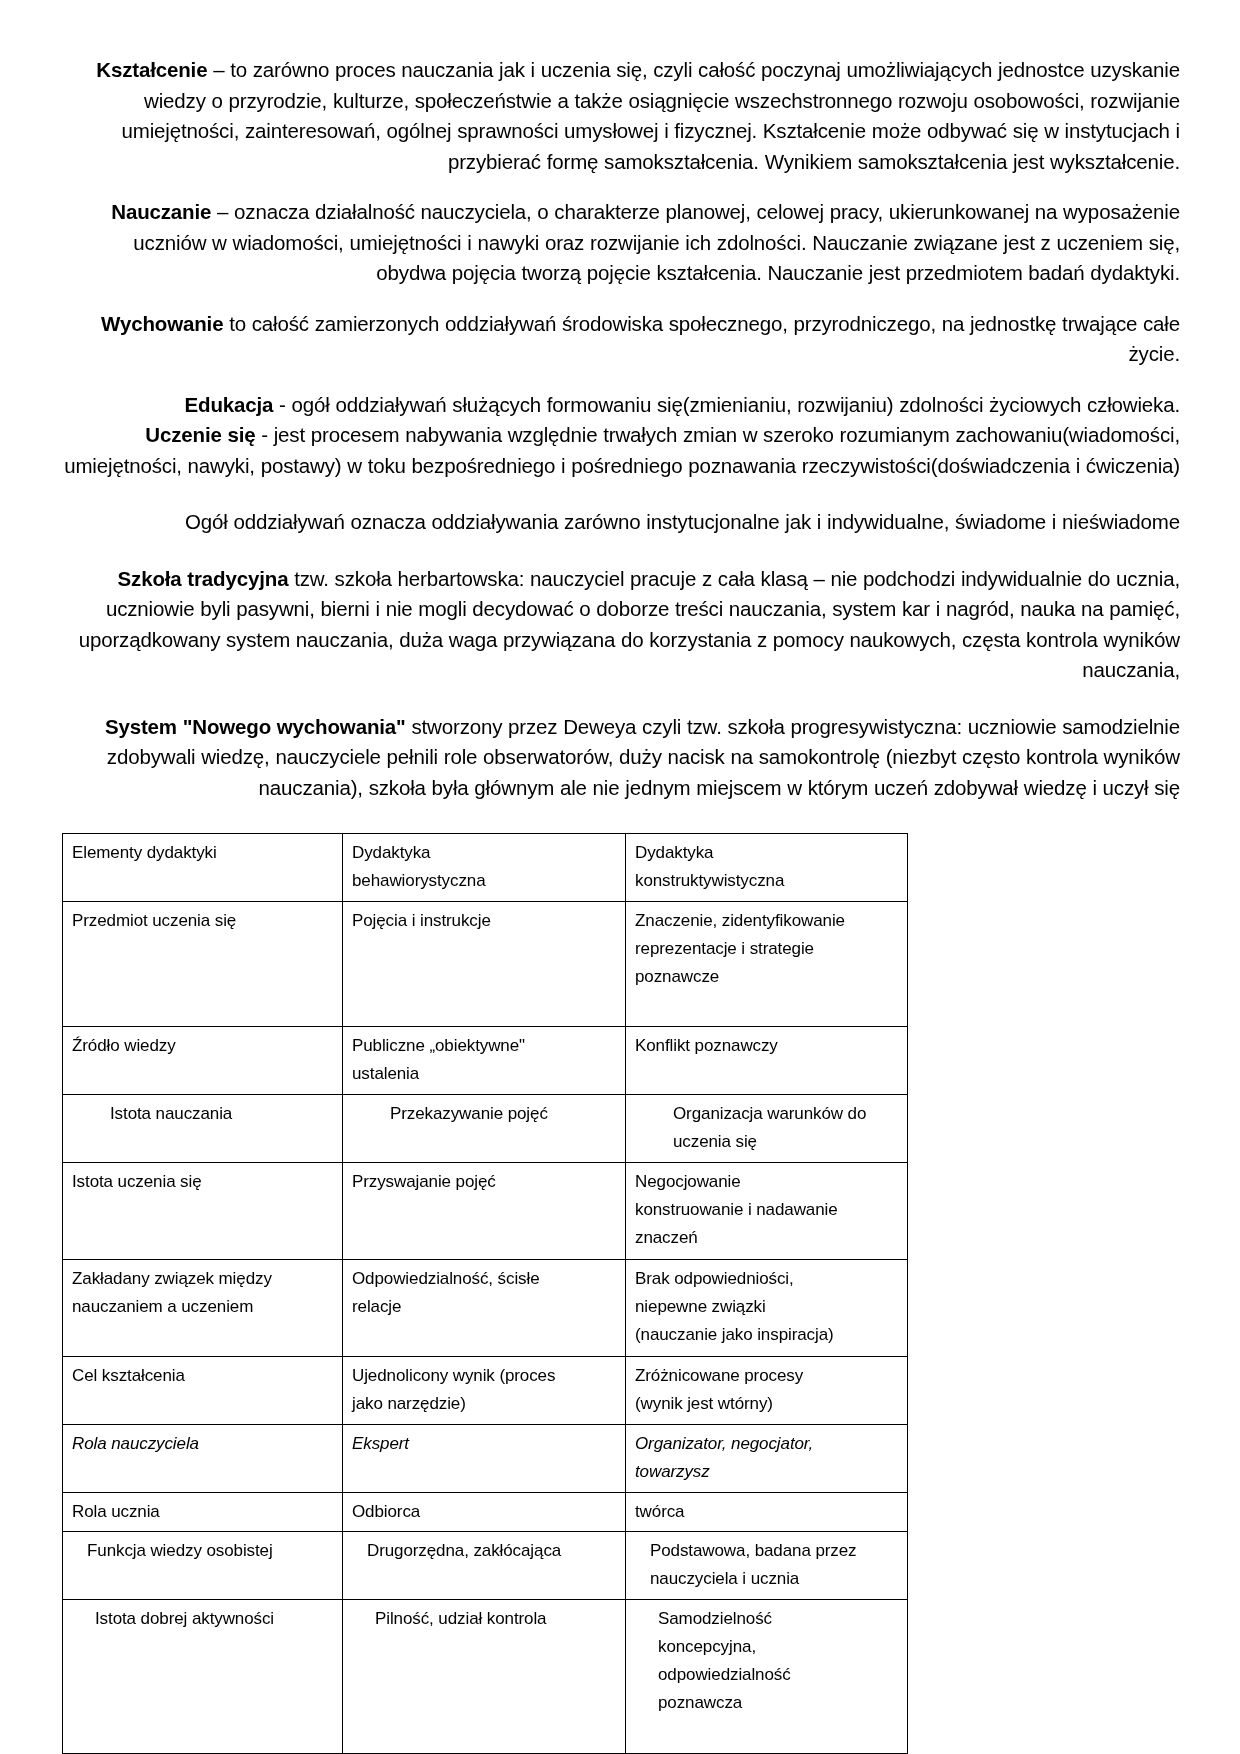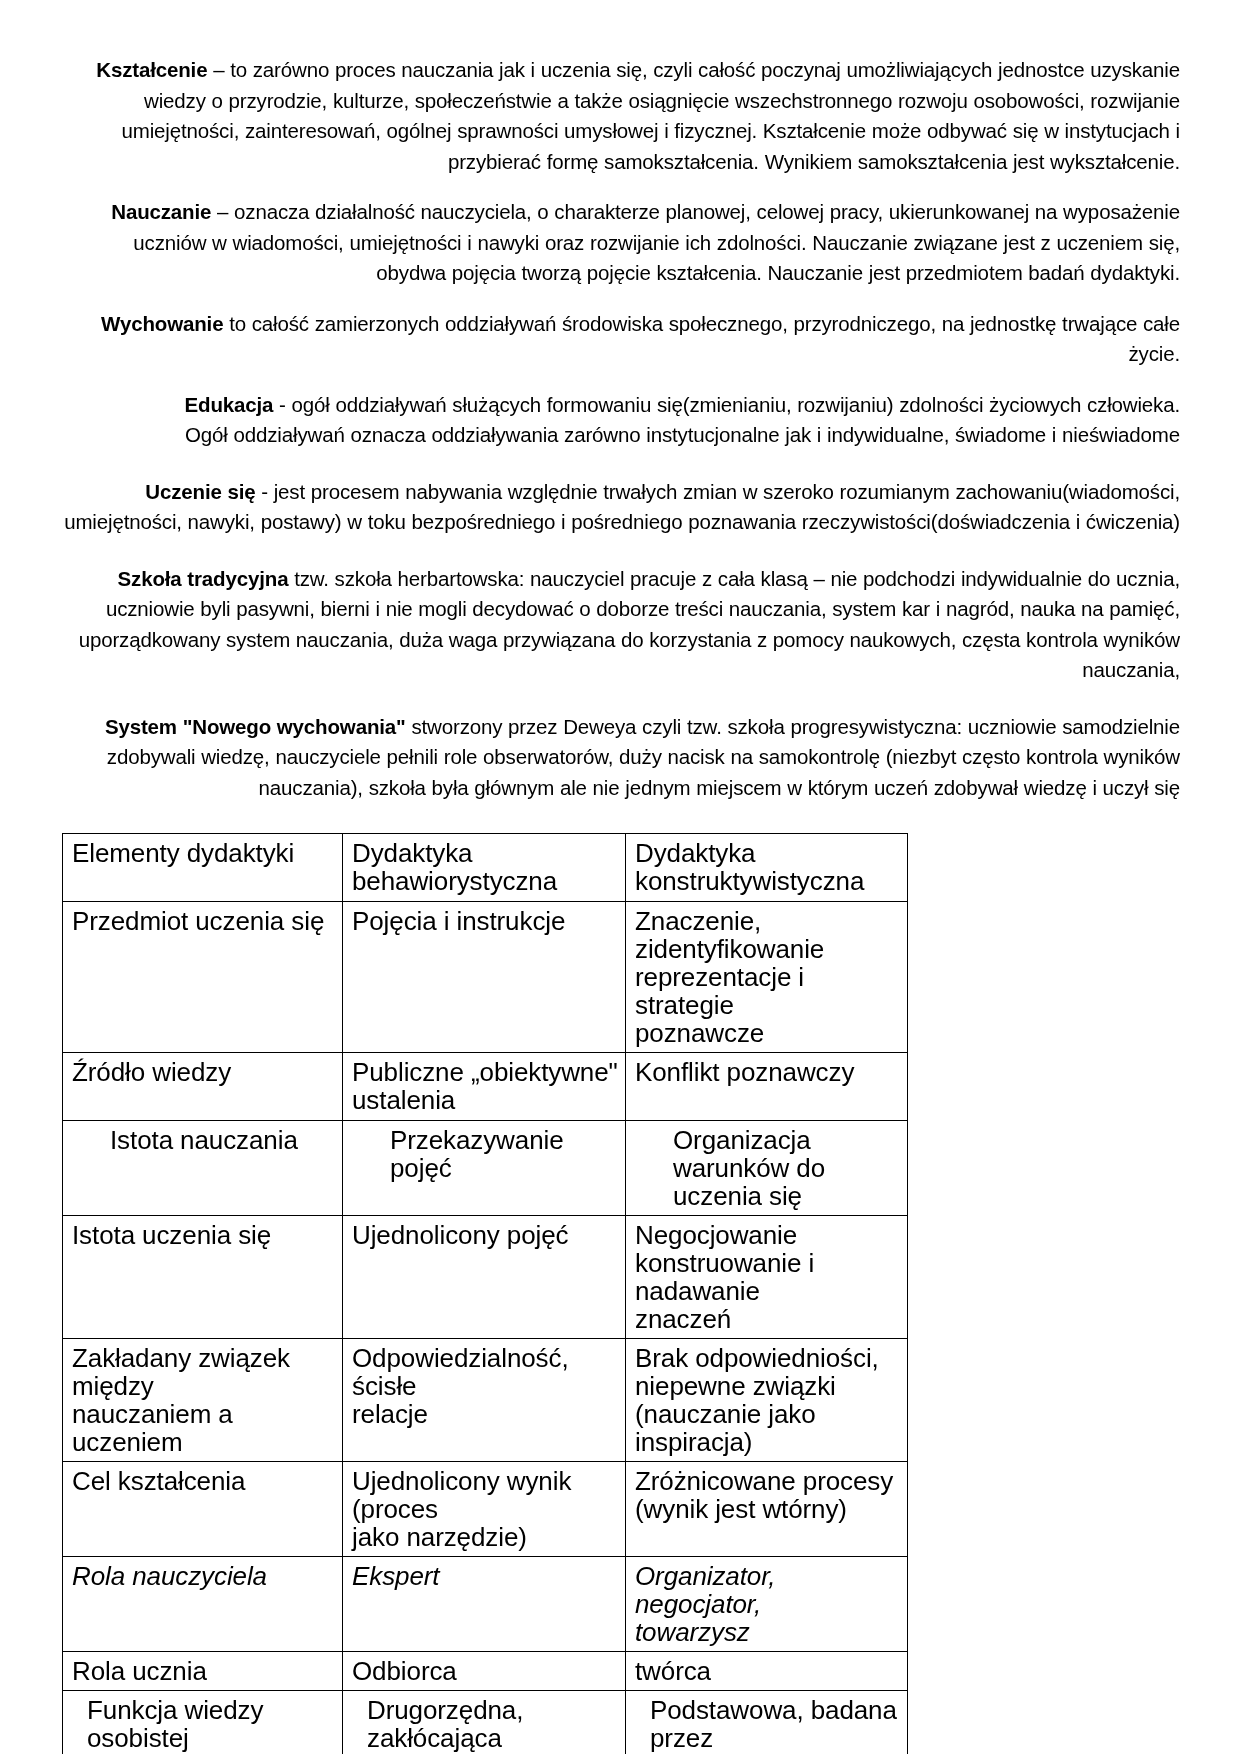--- a/index.html
+++ b/index.html
@@ -56,21 +56,21 @@
     table-layout: fixed;
     background: #fff;
   }
   table.compare col.c1 { width: 280px; }
   table.compare col.c2 { width: 283px; }
   table.compare col.c3 { width: 282px; }
   table.compare td {
     border: 1.6px solid #000000;
     vertical-align: top;
     padding: 5px 7px 5px 9px;
-    font-size: 26px;
+    font-size: 17px;
     line-height: 28px;
     letter-spacing: -0.1px;
     height: auto;
   }
   td .ln {
     display: block;
     white-space: pre-wrap;
   }
   
   tr.r-head td { height: 57px; }
@@ -92,23 +92,23 @@
 <div class="page">
 
   <p class="para gap-small"><span class="term">Kształcenie</span><span> – to zarówno proces nauczania jak i uczenia się, czyli całość poczynaj umożliwiających jednostce uzyskanie wiedzy o przyrodzie, kulturze, społeczeństwie a także osiągnięcie wszechstronnego rozwoju osobowości, rozwijanie umiejętności, zainteresowań, ogólnej sprawności umysłowej i fizycznej. Kształcenie może odbywać się w instytucjach i przybierać formę samokształcenia. Wynikiem samokształcenia jest wykształcenie.</span></p>
 
   <p class="para gap-small"><span class="term">Nauczanie</span><span> – oznacza działalność nauczyciela, o charakterze planowej, celowej pracy, ukierunkowanej na wyposażenie uczniów w wiadomości, umiejętności i nawyki oraz rozwijanie ich zdolności. Nauczanie związane jest z uczeniem się, obydwa pojęcia tworzą pojęcie kształcenia. Nauczanie jest przedmiotem badań dydaktyki.</span></p>
 
   <p class="para gap-small"><span class="term">Wychowanie</span><span> to całość zamierzonych oddziaływań środowiska społecznego, przyrodniczego, na jednostkę trwające całe życie.</span></p>
 
   <p class="para tight"><span class="term">Edukacja</span><span> - ogół oddziaływań służących formowaniu się(zmienianiu, rozwijaniu) zdolności życiowych człowieka.</span></p>
 
+  <p class="para gap-big"><span class="term">Uczenie się</span><span> - jest procesem nabywania względnie trwałych zmian w szeroko rozumianym zachowaniu(wiadomości, umiejętności, nawyki, postawy) w toku bezpośredniego i pośredniego poznawania rzeczywistości(doświadczenia i ćwiczenia)</span></p>
+
   <p class="para gap-big"><span>Ogół oddziaływań oznacza oddziaływania zarówno instytucjonalne jak i indywidualne, świadome i nieświadome</span></p>
-
-  <p class="para gap-big"><span class="term">Uczenie się</span><span> - jest procesem nabywania względnie trwałych zmian w szeroko rozumianym zachowaniu(wiadomości, umiejętności, nawyki, postawy) w toku bezpośredniego i pośredniego poznawania rzeczywistości(doświadczenia i ćwiczenia)</span></p>
 
   <p class="para gap-big"><span class="term">Szkoła tradycyjna</span><span> tzw. szkoła herbartowska: nauczyciel pracuje z cała klasą – nie podchodzi indywidualnie do ucznia, uczniowie byli pasywni, bierni i nie mogli decydować o doborze treści nauczania, system kar i nagród, nauka na pamięć, uporządkowany system nauczania, duża waga przywiązana do korzystania z pomocy naukowych, częsta kontrola wyników nauczania,</span></p>
 
   <p class="para"><span class="term">System "Nowego wychowania"</span><span> stworzony przez Deweya czyli tzw. szkoła progresywistyczna: uczniowie samodzielnie zdobywali wiedzę, nauczyciele pełnili role obserwatorów, duży nacisk na samokontrolę (niezbyt często kontrola wyników nauczania), szkoła była głównym ale nie jednym miejscem w którym uczeń zdobywał wiedzę i uczył się</span></p>
 
   <div class="tbl-wrap">
     <table class="compare">
       <colgroup>
         <col class="c1">
           <col class="c2">
@@ -163,21 +163,21 @@
           <td>
               <span class="ln">Organizacja warunków do
 uczenia się</span>
             </td>
         </tr>
         <tr class="r4">
           <td>
               <span class="ln">Istota uczenia się</span>
             </td>
           <td>
-              <span class="ln">Ujednolicony pojęć</span>
+              <span class="ln">Przyswajanie pojęć</span>
             </td>
           <td>
               <span class="ln">Negocjowanie
 konstruowanie i nadawanie
 znaczeń</span>
             </td>
         </tr>
         <tr class="r5">
           <td>
               <span class="ln">Zakładany związek między

